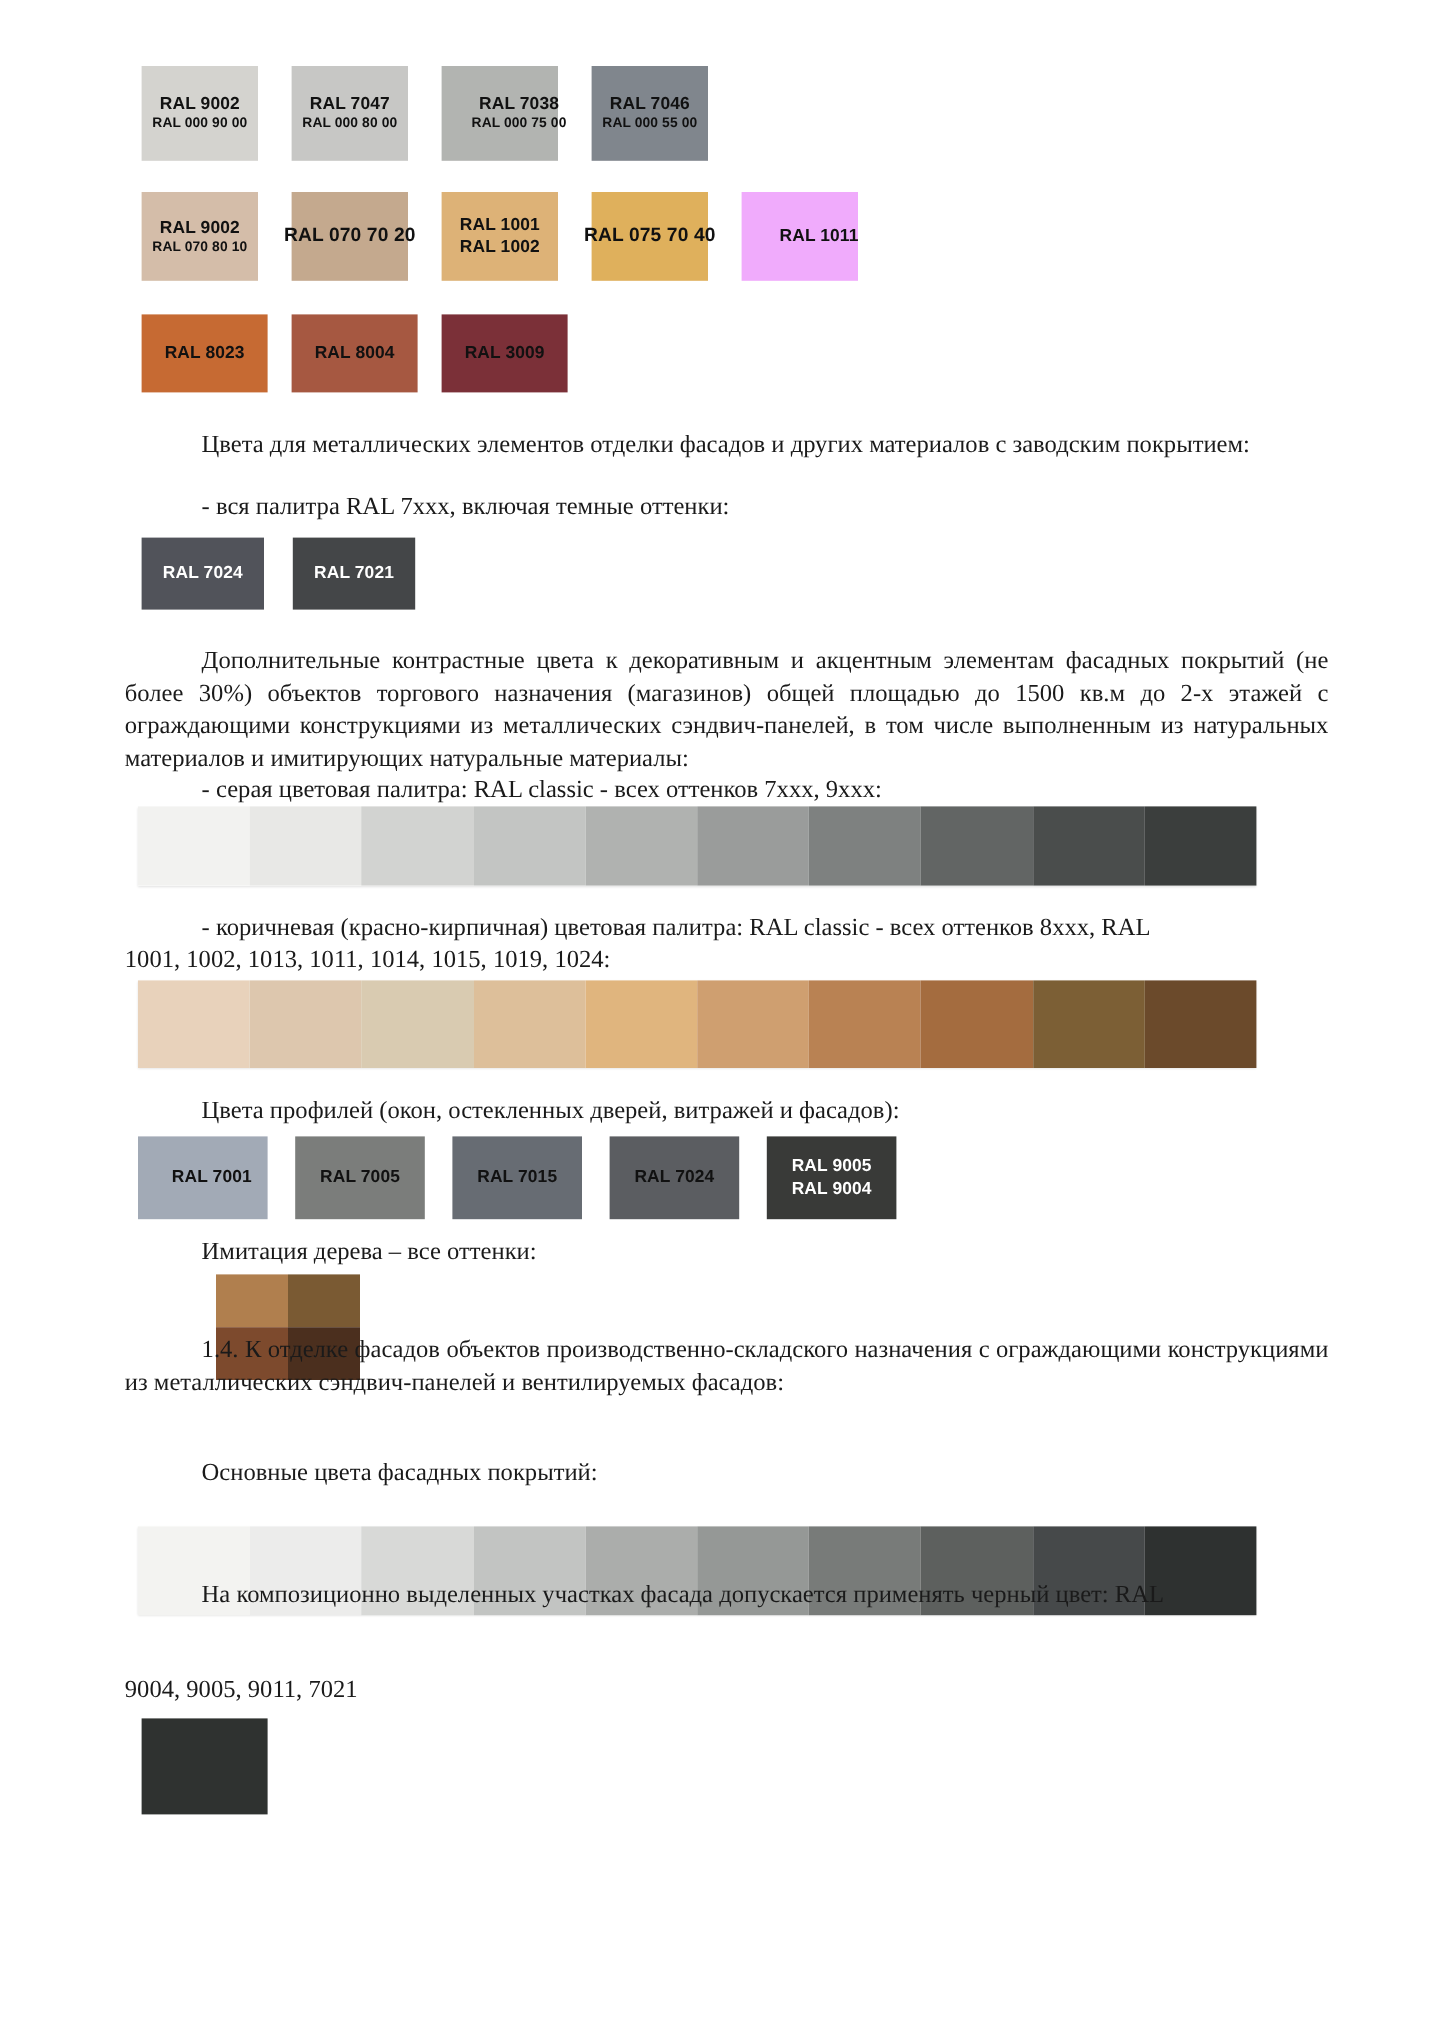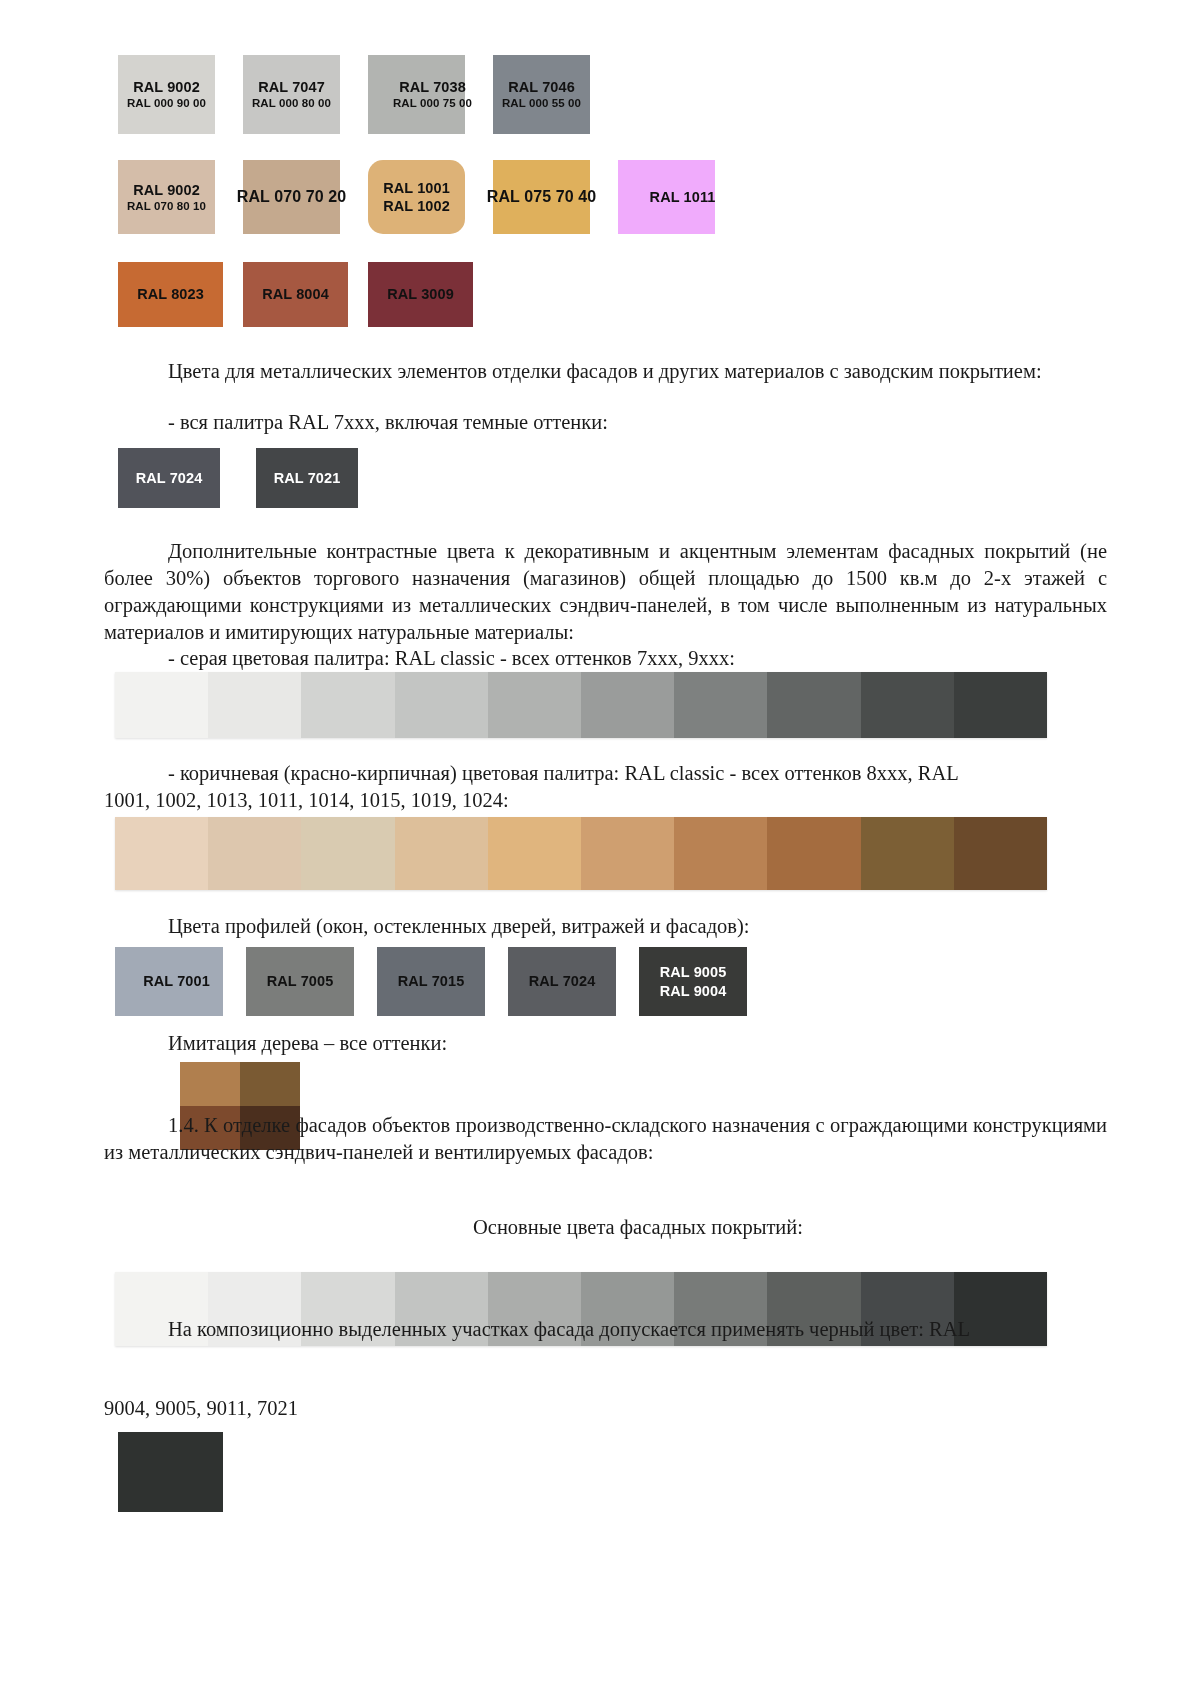--- a/index.html
+++ b/index.html
@@ -92,21 +92,21 @@
   </div>
 
   <div class="swatch-row abs" style="left:118px; top:160px;">
     <div class="swatch" style="width:97px;height:74px;background:#d4bda9;margin-right:28px;">
       <span class="l1">RAL 9002</span>
       <span class="l2">RAL 070 80 10</span>
     </div>
     <div class="swatch small-label" style="width:97px;height:74px;background:#c4a98e;margin-right:28px;">
       <span class="l1">RAL 070 70 20</span>
     </div>
-    <div class="swatch" style="width:97px;height:74px;background:#ddb277;margin-right:28px;border-radius:15px;">
+    <div class="swatch" style="width:97px;height:74px;background:#ddb277;margin-right:28px;">
       <span class="l1">RAL 1001</span>
       <span class="l1">RAL 1002</span>
     </div>
     <div class="swatch small-label" style="width:97px;height:74px;background:#dfb05c;margin-right:28px;">
       <span class="l1">RAL 075 70 40</span>
     </div>
     <div class="swatch" style="width:97px;height:74px;background:#f0abfc;padding-left:32px;">
       <span class="l1">RAL 1011</span>
     </div>
   </div>
@@ -124,21 +124,21 @@
   </div>
 
   <p class="body indent abs" style="left:104px; top:358px; width:1003px;">Цвета для металлических элементов отделки фасадов и других материалов с заводским покрытием:</p>
 
   <p class="body nojust abs" style="left:168px; top:409px; width:940px;">- вся палитра RAL 7ххх, включая темные оттенки:</p>
 
   <div class="swatch-row abs" style="left:118px; top:448px;">
     <div class="swatch light-text" style="width:102px;height:60px;background:#51535a;margin-right:24px;">
       <span class="l1">RAL 7024</span>
     </div>
-    <div class="swatch light-text" style="width:102px;height:60px;background:#444648;margin-left:12px;">
+    <div class="swatch light-text" style="width:102px;height:60px;background:#444648;">
       <span class="l1">RAL 7021</span>
     </div>
   </div>
 
   <p class="body indent abs" style="left:104px; top:538px; width:1003px;">Дополнительные контрастные цвета к декоративным и акцентным элементам фасадных покрытий (не более 30%) объектов торгового назначения (магазинов) общей площадью до 1500 кв.м до 2-х этажей с ограждающими конструкциями из металлических сэндвич-панелей, в том числе выполненным из натуральных материалов и имитирующих натуральные материалы:</p>
 
   <p class="body nojust abs" style="left:168px; top:645px; width:940px;">- серая цветовая палитра: RAL classic - всех оттенков 7ххх, 9ххх:</p>
 
   <div class="band abs" style="left:115px; top:672px; width:932px; height:66px;">
     <div class="cell" style="background:#f2f2f0;"></div>
@@ -194,21 +194,21 @@
 
   <div class="abs" style="left:180px; top:1062px; width:120px; height:88px; display:grid; grid-template-columns:1fr 1fr; grid-template-rows:1fr 1fr;">
     <div style="background:#b07f4e;"></div>
     <div style="background:#7a5a33;"></div>
     <div style="background:#7d4a2d;"></div>
     <div style="background:#4b2f1e;"></div>
   </div>
 
   <p class="body indent abs" style="left:104px; top:1112px; width:1003px;">1.4. К отделке фасадов объектов производственно-складского назначения с ограждающими конструкциями из металлических сэндвич-панелей и вентилируемых фасадов:</p>
 
-  <p class="body nojust abs" style="left:168px; top:1214px; width:940px;text-align:center;">Основные цвета фасадных покрытий:</p>
+  <p class="body nojust abs" style="left:168px; top:1214px; width:940px;">Основные цвета фасадных покрытий:</p>
 
 
   <div class="band abs" style="left:115px; top:1272px; width:932px; height:74px;">
     <div class="cell" style="background:#f3f3f1;"></div>
     <div class="cell" style="background:#ececeb;"></div>
     <div class="cell" style="background:#d8d9d7;"></div>
     <div class="cell" style="background:#c2c4c2;"></div>
     <div class="cell" style="background:#abadab;"></div>
     <div class="cell" style="background:#959896;"></div>
     <div class="cell" style="background:#787b79;"></div>

